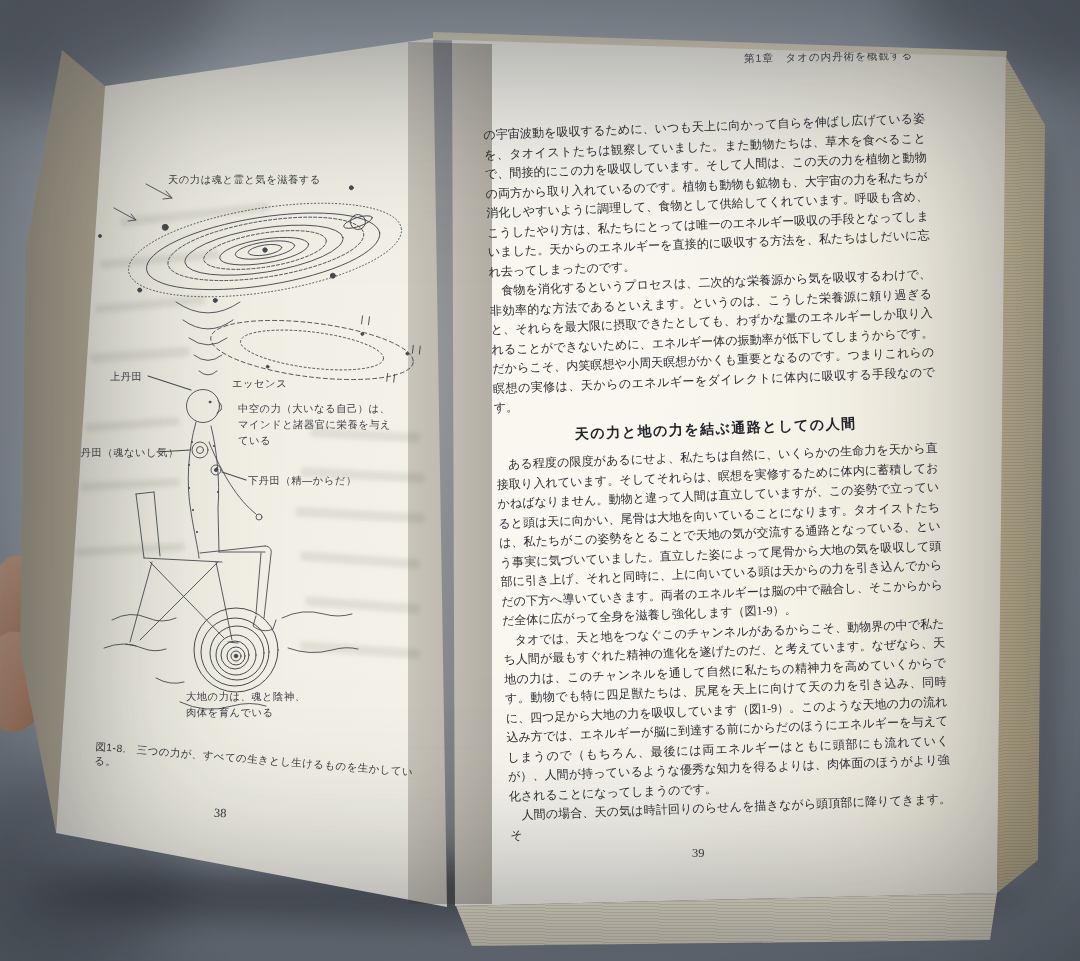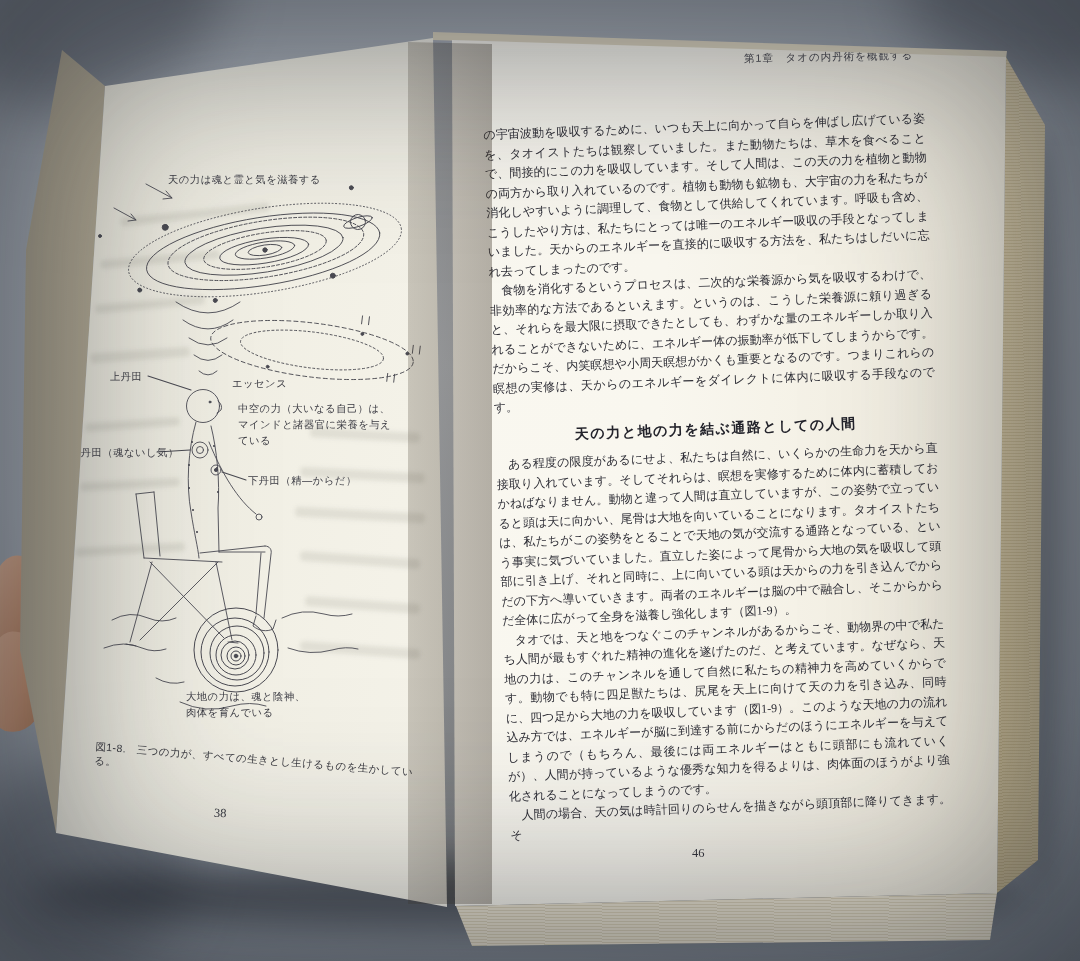--- a/index.html
+++ b/index.html
@@ -216,17 +216,17 @@
   <div class="page page-right">
     <div class="chapter-header">第1章　タオの内丹術を概観する</div>
     <div class="text-col">
       <p>の宇宙波動を吸収するために、いつも天上に向かって自らを伸ばし広げている姿を、タオイストたちは観察していました。また動物たちは、草木を食べることで、間接的にこの力を吸収しています。そして人間は、この天の力を植物と動物の両方から取り入れているのです。植物も動物も鉱物も、大宇宙の力を私たちが消化しやすいように調理して、食物として供給してくれています。呼吸も含め、こうしたやり方は、私たちにとっては唯一のエネルギー吸収の手段となってしまいました。天からのエネルギーを直接的に吸収する方法を、私たちはしだいに忘れ去ってしまったのです。</p>
       <p class="indent">食物を消化するというプロセスは、二次的な栄養源から気を吸収するわけで、非効率的な方法であるといえます。というのは、こうした栄養源に頼り過ぎると、それらを最大限に摂取できたとしても、わずかな量のエネルギーしか取り入れることができないために、エネルギー体の振動率が低下してしまうからです。だからこそ、内笑瞑想や小周天瞑想がかくも重要となるのです。つまりこれらの瞑想の実修は、天からのエネルギーをダイレクトに体内に吸収する手段なのです。</p>
       <h2 class="section-heading">天の力と地の力を結ぶ通路としての人間</h2>
       <p class="indent">ある程度の限度があるにせよ、私たちは自然に、いくらかの生命力を天から直接取り入れています。そしてそれらは、瞑想を実修するために体内に蓄積しておかねばなりません。動物と違って人間は直立していますが、この姿勢で立っていると頭は天に向かい、尾骨は大地を向いていることになります。タオイストたちは、私たちがこの姿勢をとることで天地の気が交流する通路となっている、という事実に気づいていました。直立した姿によって尾骨から大地の気を吸収して頭部に引き上げ、それと同時に、上に向いている頭は天からの力を引き込んでからだの下方へ導いていきます。両者のエネルギーは脳の中で融合し、そこからからだ全体に広がって全身を滋養し強化します（図1-9）。</p>
       <p class="indent">タオでは、天と地をつなぐこのチャンネルがあるからこそ、動物界の中で私たち人間が最もすぐれた精神の進化を遂げたのだ、と考えています。なぜなら、天地の力は、このチャンネルを通して自然に私たちの精神力を高めていくからです。動物でも特に四足獣たちは、尻尾を天上に向けて天の力を引き込み、同時に、四つ足から大地の力を吸収しています（図1-9）。このような天地の力の流れ込み方では、エネルギーが脳に到達する前にからだのほうにエネルギーを与えてしまうので（もちろん、最後には両エネルギーはともに頭部にも流れていくが）、人間が持っているような優秀な知力を得るよりは、肉体面のほうがより強化されることになってしまうのです。</p>
       <p class="indent">人間の場合、天の気は時計回りのらせんを描きながら頭頂部に降りてきます。そ</p>
     </div>
-    <div class="pagenum pagenum-39">46</div>
+    <div class="pagenum pagenum-39">39</div>
   </div>
 
   <div class="gutter"></div>
 </div>
 
 </body></html>

